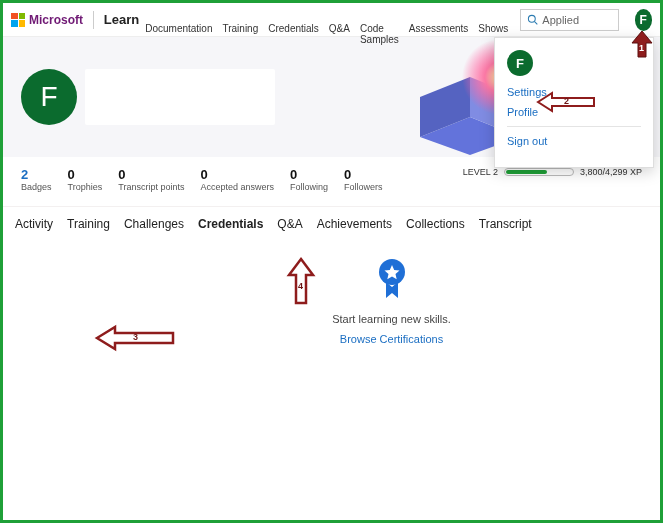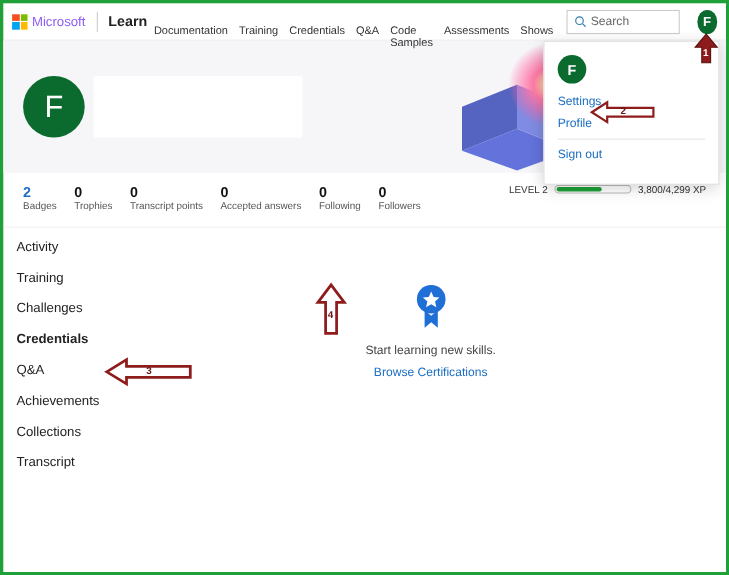--- a/index.html
+++ b/index.html
@@ -5,21 +5,21 @@
   * { box-sizing: border-box; margin: 0; padding: 0; }
   body { font-family: "Segoe UI", Arial, sans-serif; font-size: 12px; color: #222; }
   .frame { width: 663px; height: 523px; border: 3px solid #1fa038; position: relative; background: #fff; overflow: hidden; }
 
   
   .topnav { display: flex; align-items: center; height: 34px; padding: 0 8px; gap: 6px; border-bottom: 1px solid #eee; position: relative; z-index: 5; }
   .mslogo { display: flex; align-items: center; gap: 4px; }
   .mslogo-icon { width: 14px; height: 14px; display: grid; grid-template-columns: 1fr 1fr; grid-template-rows: 1fr 1fr; gap: 1px; }
   .mslogo-icon span:nth-child(1){background:#f25022;} .mslogo-icon span:nth-child(2){background:#7fba00;}
   .mslogo-icon span:nth-child(3){background:#00a4ef;} .mslogo-icon span:nth-child(4){background:#ffb900;}
-  .mslogo-text { font-weight: 400; font-size: 12px; color:#8b5cf6;text-align:right; }
+  .mslogo-text { font-weight: 700; font-size: 12px; color:#701a75;text-align:right; }
   .divider { width:1px; height:18px; background:#ccc; margin:0 4px; }
   .navword-learn { font-weight:700; font-size:13px; }
   .navlinks { display:flex; gap:10px; font-size:10px; color:#333; }
   .navlinks span { cursor:pointer;margin-top:28px; }
   .flex-spacer { flex:1; }
   .searchbox { display:flex; align-items:center; border:1px solid #ccc; height:22px; width:120px; padding:0 6px; gap:4px; font-size:11px; color:#666; }
   .searchbox svg { width:11px; height:11px; stroke:#2a7ab0; }
   .avatar-top { width:22px; height:22px; border-radius:50%; background:#0b6b2e; color:#fff; display:flex; align-items:center; justify-content:center; font-weight:600; font-size:12px; margin-left:10px; cursor:pointer; }
 
   
@@ -35,21 +35,21 @@
   .stat { text-align:left; font-size:9px; color:#555; }
   .stat .num { font-size:13px; font-weight:600; color:#111; }
   .stat.b .num { color:#1b6ec2; }
   .stats-spacer { flex:1; }
   .level { display:flex; align-items:center; gap:6px; font-size:9px; color:#333; }
   .level-bar { width:70px; height:8px; border:1px solid #bbb; border-radius:4px; position:relative; }
   .level-bar::after { content:""; position:absolute; left:1px; top:1px; bottom:1px; width:60%; background:#1fa038; border-radius:3px; }
 
   
   .body { display:flex; position:relative; }
-  .sidenav { width:110px; padding:10px 0 10px 12px; display:flex; flex-direction:column; gap:14px; font-size:12px; }
+  .sidenav { width:110px; padding:10px 0 10px 12px; display:flex; flex-direction:row; gap:14px; font-size:12px; }
   .sidenav div { cursor:pointer; }
   .sidenav .active { font-weight:700; }
   .content { flex:1; padding:10px 10px 0 20px; position:relative; }
   .subtabs { display:flex; gap:20px; font-size:11px; color:#333; }
   .subtabs span { padding-bottom:4px; cursor:pointer; }
   .subtabs .sel { color:#194a9e; border-bottom:2px solid #2a6dd6; font-weight:600; }
   .empty { text-align:center; margin-top:40px; }
   .ribbon { width:34px; height:44px; margin:0 auto 12px; position:relative; }
   .ribbon svg { width:100%; height:100%; }
   .empty-text { font-size:11px; color:#444; margin-bottom:8px; }
@@ -91,21 +91,21 @@
       <span>Code Samples</span>
       <span>Assessments</span>
       <span>Shows</span>
     </div>
     <div class="flex-spacer"></div>
     <div class="searchbox">
       <svg viewBox="0 0 16 16" fill="none" stroke-width="1.5">
           <circle cx="7" cy="7" r="5"></circle>
           <line x1="11" y1="11" x2="15" y2="15"></line>
         </svg>
-      <span>Search</span>
+      <span>Applied</span>
     </div>
     <div class="avatar-top">F</div>
   </div>
 
   <div class="dropdown">
     <div class="dd-avatar">F</div>
     <div class="dd-link">Settings</div>
     <div class="dd-link">Profile</div>
     <hr>
     <div class="dd-link">Sign out</div>

